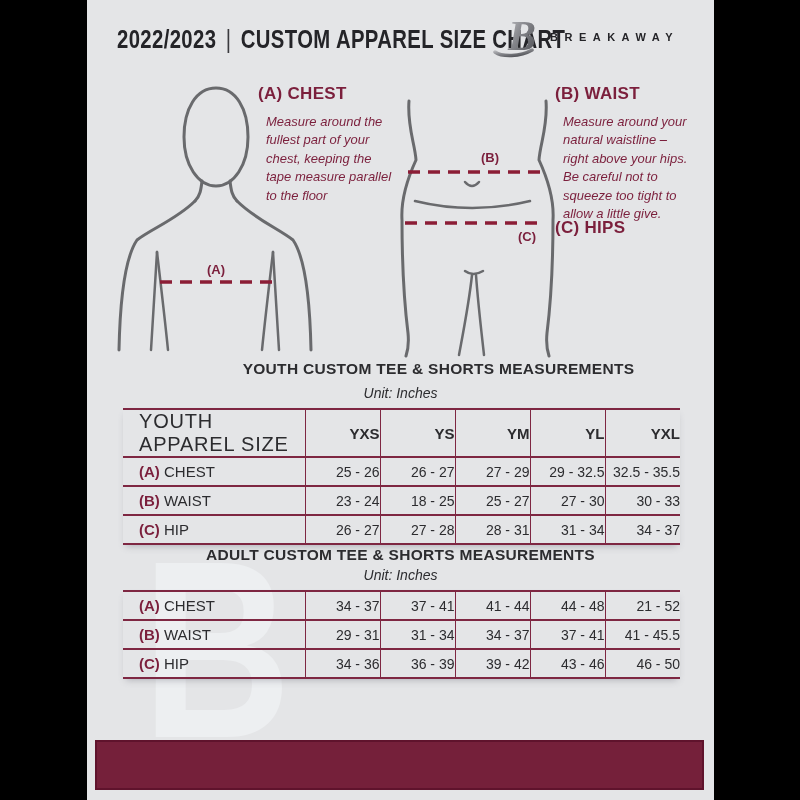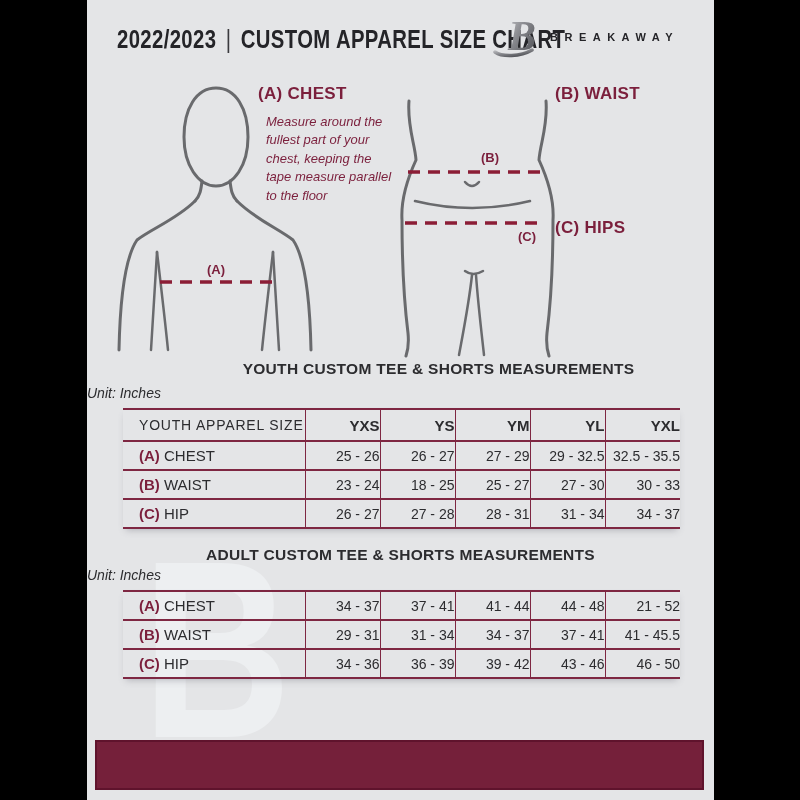--- a/index.html
+++ b/index.html
@@ -42,21 +42,21 @@
   .figure-svg { overflow:visible; }
   #figure-upper { left:28px;  top:82px; }
   #figure-lower { left:308px; top:98px; }
 
   
   .section-title {
     left:0; width:627px; text-align:center;
     font-weight:bold; font-size:15.5px; letter-spacing:0.3px; color:#2c2c2f;
   }
   .section-unit {
-    left:0; width:627px; text-align:left;
+    left:0; width:627px; text-align:center;
     font-style:italic; font-size:14px; color:#2c2c2f;
   }
   #youth-title { top:360px;margin-left:38px; } #youth-unit { top:385px; }
   #adult-title { top:546px; } #adult-unit { top:567px; }
 
   
   .size-table {
     left:36px; width:557px;
     border-collapse:collapse; table-layout:fixed;
     box-shadow:0 4px 7px -3px rgba(110,110,125,0.45);
@@ -65,21 +65,21 @@
   #adult-table { top:590px; }
   .size-table td {
     border-top:2px solid #7e2742; border-bottom:2px solid #7e2742;
     text-align:right; vertical-align:middle;
     color:#2c2c2f; background:transparent; padding:0;
   }
   .size-table td + td { border-left:1.5px solid #7e2742; }
   .size-table tr.head-row { height:32px; }
   .size-table tr.data-row { height:29px; }
   .label-cell, .header-label-cell { text-align:left !important; padding-left:16px !important; }
-  .header-label-cell { font-size:14px; letter-spacing:0.8px; color:#3a3a3d; }
+  .header-label-cell { font-size:20px; letter-spacing:0.8px; color:#3a3a3d; }
   .size-head { font-weight:bold; font-size:15px; }
   .label-cell { font-size:15px; color:#2f2f32; }
   .row-prefix { color:#7b1f3c; font-weight:bold; }
   .value-cell { font-size:14px; }
 
   
   .watermark {
     left:55px; top:524px; z-index:0;
     font-size:252px; font-weight:bold; line-height:1;
     color:#edeff1;
@@ -157,20 +157,26 @@
   <div id="instr-a" class="instr">
     <div class="instr-heading">(A) CHEST</div>
     <p class="instr-body">Measure around the
 fullest part of your
 chest, keeping the
 tape measure parallel
 to the floor</p>
   </div>
   <div id="instr-b" class="instr">
     <div class="instr-heading">(B) WAIST</div>
+    <p class="instr-body">Measure around your
+natural waistline –
+right above your hips.
+Be careful not to
+squeeze too tight to
+allow a little give.</p>
   </div>
   <div id="instr-c" class="instr">
     <div class="instr-heading">(C) HIPS</div>
   </div>
 
   <div id="youth-title" class="section-title">YOUTH CUSTOM TEE &amp; SHORTS MEASUREMENTS</div>
   <div id="youth-unit" class="section-unit">Unit: Inches</div>
 
   <table id="youth-table" class="size-table">
     <colgroup>

